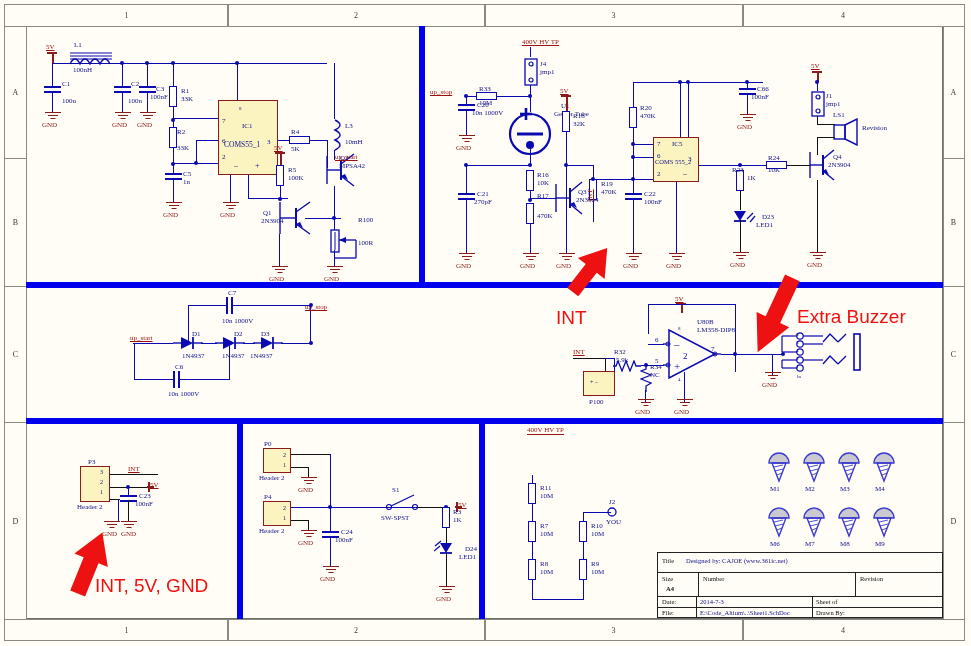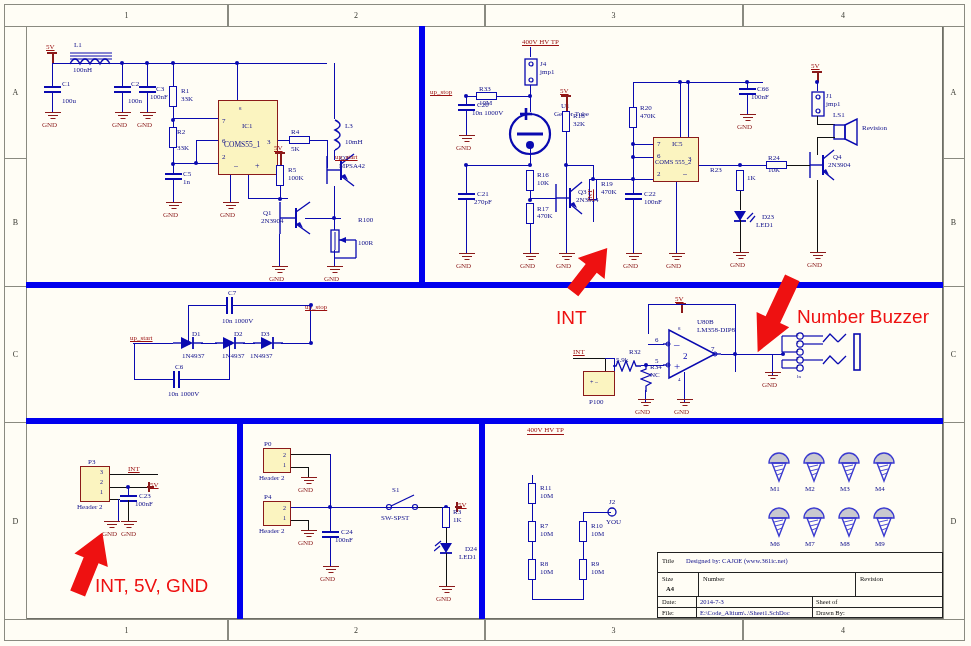--- a/index.html
+++ b/index.html
@@ -371,21 +371,21 @@
     </div>
   <div class="gndtxt" style="left:456px;top:262px;">GND</div>
 
   <div class="res-v" style="left:526px;top:170px;"></div>
   <div class="lbl" style="left:537px;top:171px;">R16</div>
   <div class="lbl" style="left:537px;top:179px;">10K</div>
   <div class="wire v" style="left:530px;top:191px;height:10px;"></div>
   <div class="junc" style="left:528px;top:198px;"></div>
 
   <div class="res-v" style="left:526px;top:203px;"></div>
-  <div class="lbl" style="left:537px;top:205px;">R17</div>
+  <div class="lbl" style="left:537px;top:192px;">R17</div>
   <div class="lbl" style="left:537px;top:212px;">470K</div>
   <div class="wire v" style="left:530px;top:224px;height:29px;"></div>
   <div class="gnd" style="left:523px;top:253px;">
       <i></i>
       <i></i>
       <i></i>
     </div>
   <div class="gndtxt" style="left:520px;top:262px;">GND</div>
 
   <div class="pwr" style="left:566px;top:95px;">
@@ -538,21 +538,21 @@
   <div class="gndtxt" style="left:807px;top:261px;">GND</div>
 
   <div class="res-h" style="left:766px;top:161px;"></div>
   <div class="lbl" style="left:768px;top:154px;">R24</div>
   <div class="lbl" style="left:768px;top:166px;">10K</div>
   <div class="wireblk h" style="left:787px;top:165px;width:23px;"></div>
   <div class="wire h" style="left:699px;top:165px;width:67px;"></div>
   <div class="junc" style="left:738px;top:163px;"></div>
 
   <div class="res-v" style="left:736px;top:170px;"></div>
-  <div class="lbl" style="left:710px;top:166px;">R23</div>
+  <div class="lbl" style="left:732px;top:166px;">R23</div>
   <div class="lbl" style="left:747px;top:174px;">1K</div>
   <div class="wireblk v" style="left:740px;top:191px;height:19px;"></div>
   <svg style="position:absolute;left:728px;top:208px;" width="28" height="22">
     <polygon points="6,3 18,3 12,13" fill="#0a0ab0"></polygon>
     <line x1="6" y1="13" x2="18" y2="13" stroke="#0a0ab0" stroke-width="1.8"></line>
     <line x1="19" y1="11" x2="25" y2="5" stroke="#0a0ab0" stroke-width="1.2"></line>
     <line x1="22" y1="14" x2="27" y2="8" stroke="#0a0ab0" stroke-width="1.2"></line>
   </svg>
   <div class="lbl" style="left:762px;top:213px;">D23</div>
   <div class="lbl" style="left:756px;top:221px;">LED1</div>
@@ -659,21 +659,21 @@
       <i></i>
       <i></i>
     </div>
   <div class="gndtxt" style="left:674px;top:408px;">GND</div>
   <div class="wire h" style="left:648px;top:344px;width:16px;"></div>
   <div class="wire h" style="left:648px;top:365px;width:16px;"></div>
 
   <svg style="position:absolute;left:613px;top:360px;" width="28" height="12">
     <polyline points="0,6 3,6 5,1 9,11 13,1 17,11 21,1 23,6 28,6" fill="none" stroke="#0a0ab0" stroke-width="1.3"></polyline>
   </svg>
-  <div class="lbl" style="left:614px;top:348px;margin-left:15px;">R32</div>
+  <div class="lbl" style="left:614px;top:348px;">R32</div>
   <div class="lbl" style="left:616px;top:356px;">5.9k</div>
   <div class="wire h" style="left:641px;top:365px;width:9px;"></div>
   <div class="junc" style="left:644px;top:363px;"></div>
 
   <svg style="position:absolute;left:640px;top:366px;" width="12" height="26">
     <polyline points="6,0 6,3 1,5 11,9 1,13 11,17 6,20 6,26" fill="none" stroke="#0a0ab0" stroke-width="1.3"></polyline>
   </svg>
   <div class="lbl" style="left:650px;top:363px;">R34</div>
   <div class="lbl" style="left:650px;top:371px;">NC</div>
   <div class="wire v" style="left:645px;top:390px;height:13px;"></div>
@@ -988,21 +988,21 @@
       <polygon points="35,2 52,28 42,28 42,58 28,58 28,28 18,28" fill="#ee1111"></polygon>
     </g>
   </svg>
   <div class="anno" style="left:556px;top:307px;">INT</div>
 
   <svg style="position:absolute;left:735px;top:270px;" width="80" height="90">
     <g transform="rotate(205 40 45)">
       <polygon points="40,4 58,40 48,40 48,86 32,86 32,40 22,40" fill="#ee1111"></polygon>
     </g>
   </svg>
-  <div class="anno" style="left:797px;top:306px;">Number Buzzer</div>
+  <div class="anno" style="left:797px;top:306px;">Extra Buzzer</div>
 
   <svg style="position:absolute;left:55px;top:528px;" width="70" height="70">
     <g transform="rotate(22 35 35)">
       <polygon points="35,2 53,32 43,32 43,68 27,68 27,32 17,32" fill="#ee1111"></polygon>
     </g>
   </svg>
   <div class="anno" style="left:95px;top:575px;">INT, 5V, GND</div>
 
 </div>
 

